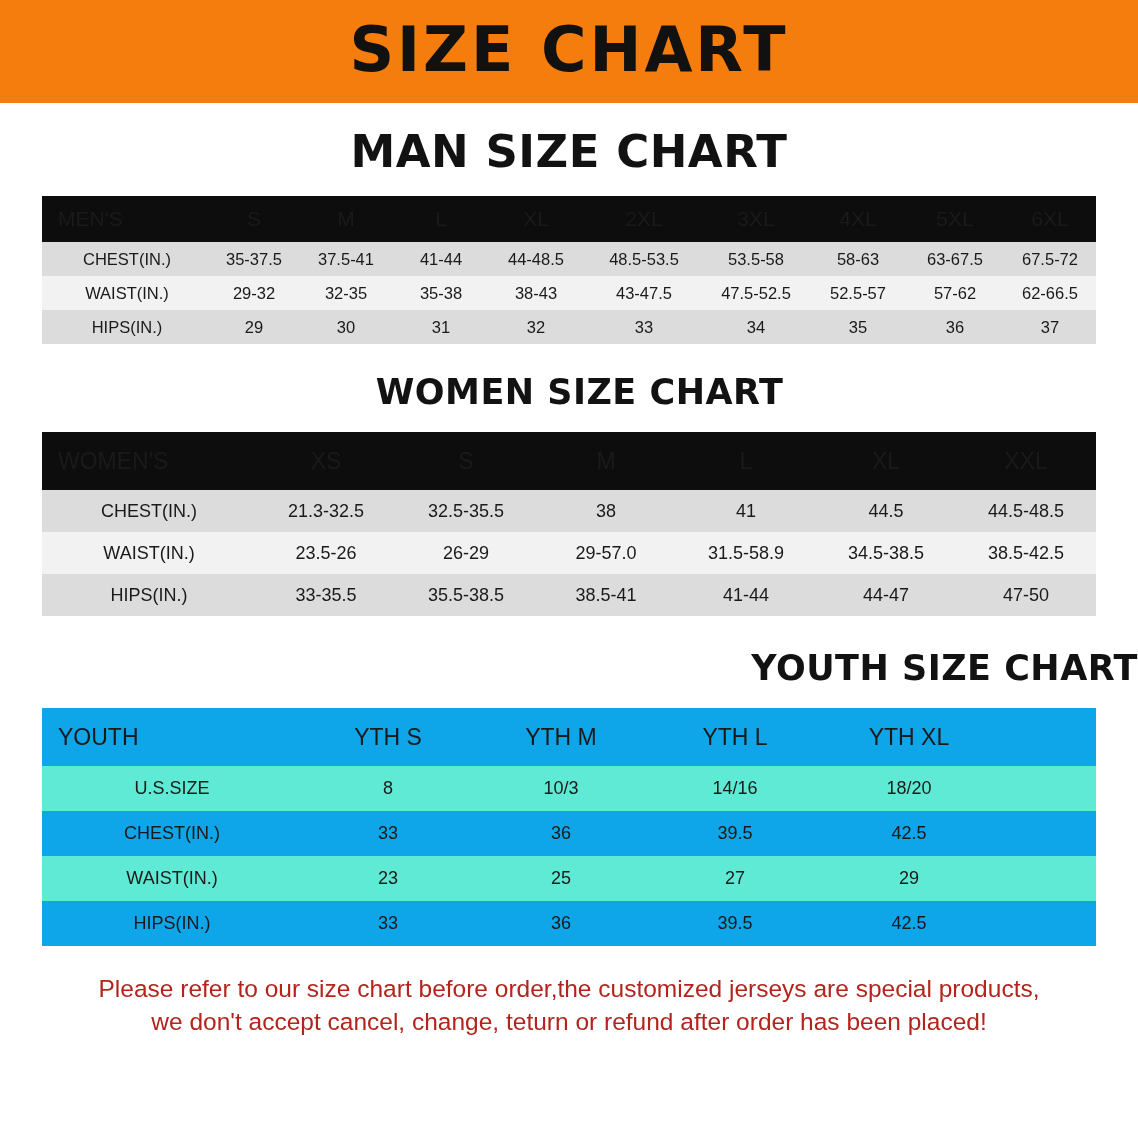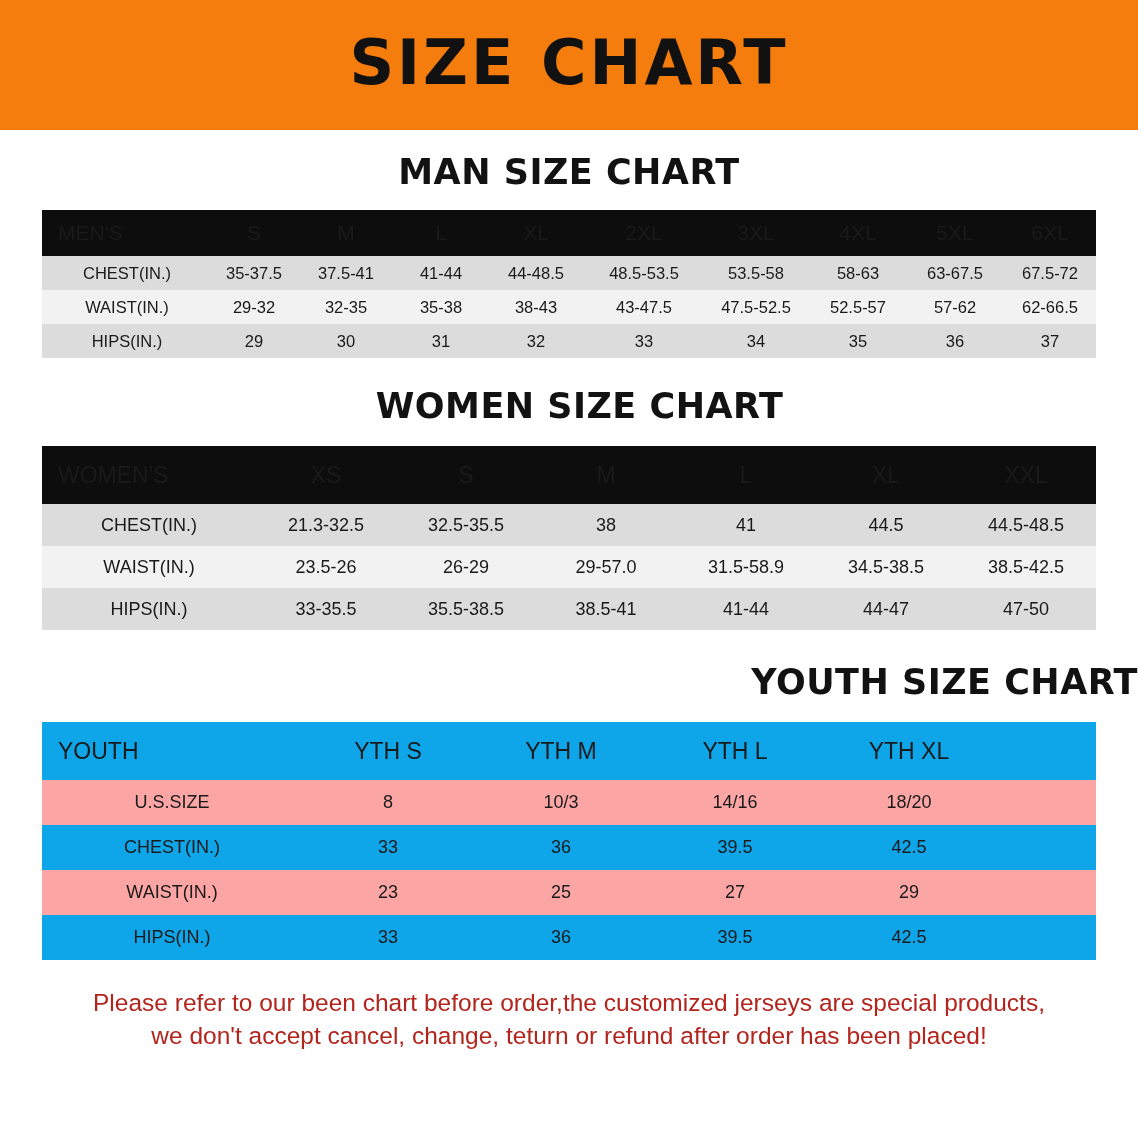--- a/index.html
+++ b/index.html
@@ -17,21 +17,21 @@
     position: relative;
     width: 1138px;
     height: 1132px;
     background: #ffffff;
     box-sizing: border-box;
   }
 
   
   .banner {
     width: 100%;
-    height: 130px;
+    height: 103px;
     background: #f57d0d;
     display: flex;
     align-items: center;
     justify-content: center;
   }
   .banner-title {
     font-family: "DejaVu Sans", sans-serif;
     font-weight: bold;
     font-size: 62px;
     letter-spacing: 3px;
@@ -42,21 +42,21 @@
 
   
   .section-heading {
     text-align: center;
     font-family: "DejaVu Sans", sans-serif;
     font-weight: bold;
     color: #121212;
     letter-spacing: 0.5px;
   }
   .heading-man {
-    font-size: 35px;
+    font-size: 45px;
     margin-top: 22px;
     margin-bottom: 18px;
   }
   .heading-women {
     font-size: 35px;
     margin-top: 28px;
     margin-bottom: 20px;
     padding-left: 21px;
   }
   .heading-youth {
@@ -108,21 +108,21 @@
   #women-table .hdr-row td { height: 58px; font-size: 23px; }
   #women-table .hdr-label { font-size: 26px; }
   #women-table tbody td { height: 42px; font-size: 18px; }
 
   
   #youth-table { width: 1054px; }
   #youth-table .hdr-row td { height: 58px; font-size: 23px; }
   #youth-table .hdr-label { font-size: 26px; }
   #youth-table tbody td { height: 45px; font-size: 18px; }
   #youth-table tbody tr td { background: #0ea5e9; }
-  #youth-table tbody tr.row-shade td { background: #fca5a5; }
+  #youth-table tbody tr.row-shade td { background: #5eead4; }
 
   
   .note {
     margin: 26px 40px 0 40px;
     color: #b3241d;
     font-family: "Liberation Sans", sans-serif;
     font-size: 24.5px;
     line-height: 1.35;
     text-align: center;
   }
@@ -302,17 +302,17 @@
         <td>33</td>
         <td>36</td>
         <td>39.5</td>
         <td>42.5</td>
         <td></td>
       </tr>
     </tbody>
   </table>
 
   <div class="note">
-    <span>Please refer to our been chart before order,the customized jerseys are special products,</span>
+    <span>Please refer to our size chart before order,the customized jerseys are special products,</span>
     <span>we don't accept cancel, change, teturn or refund after order has been placed!</span>
   </div>
 
 </div>
 
 </body></html>

